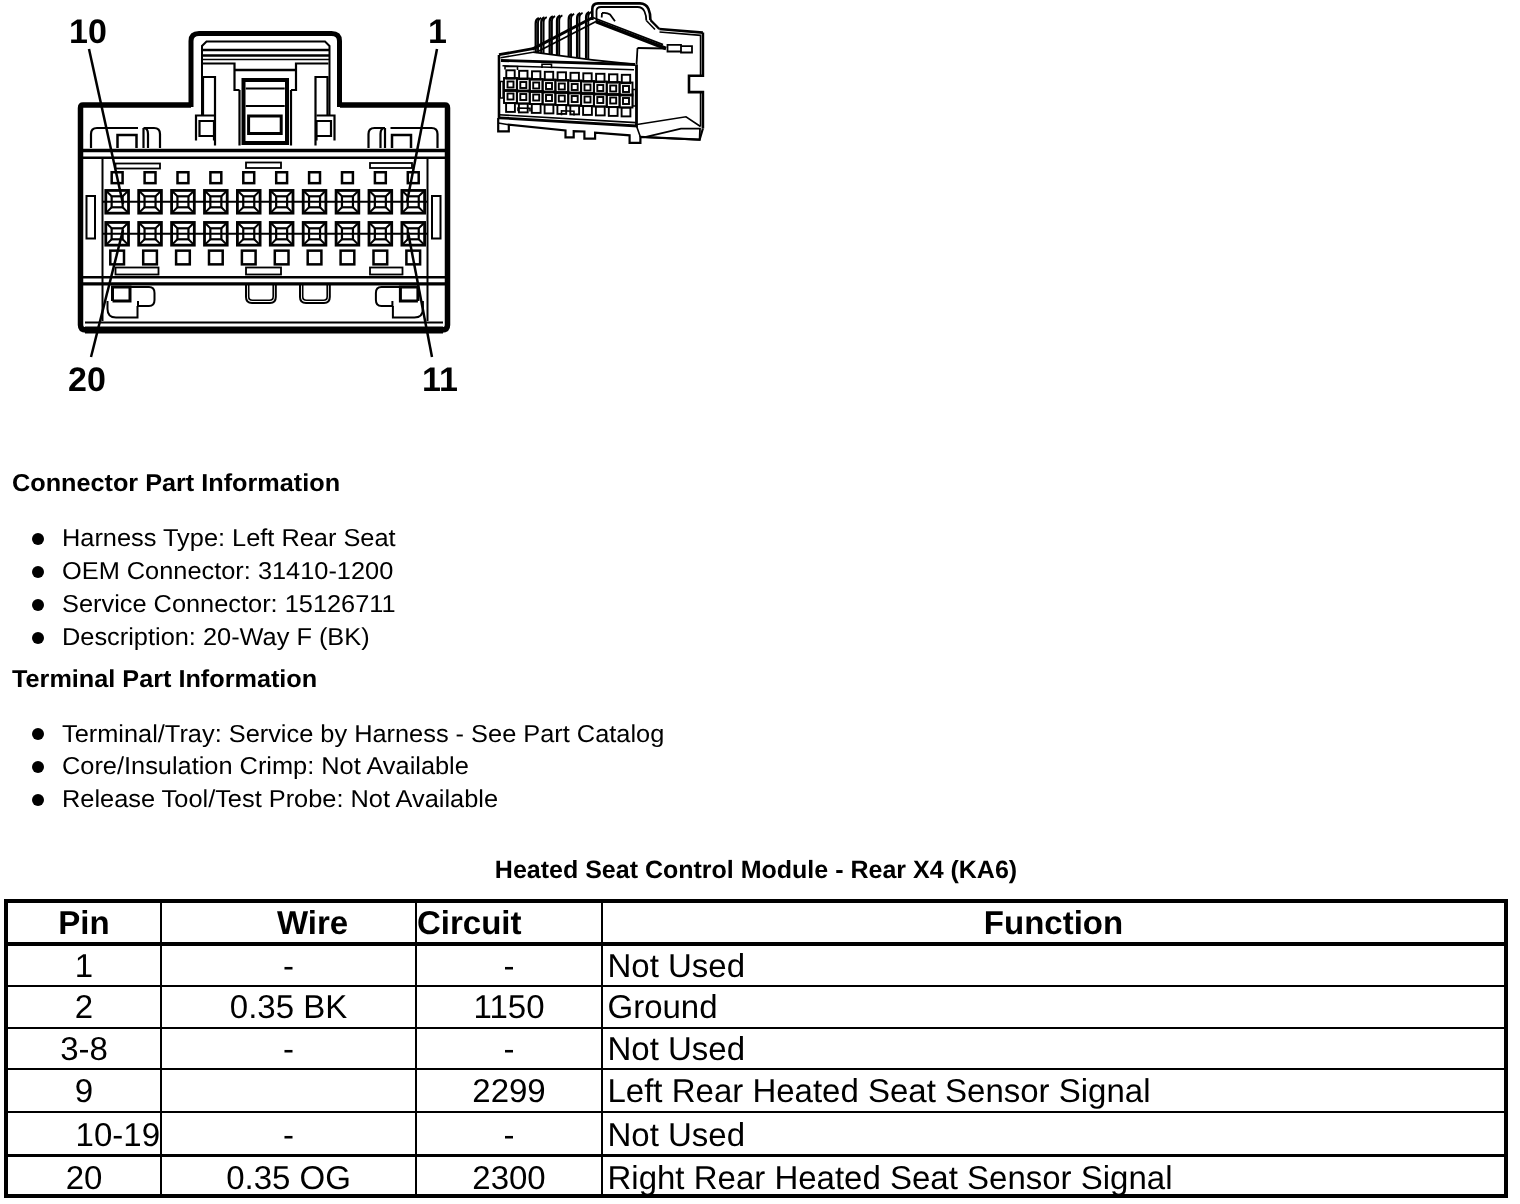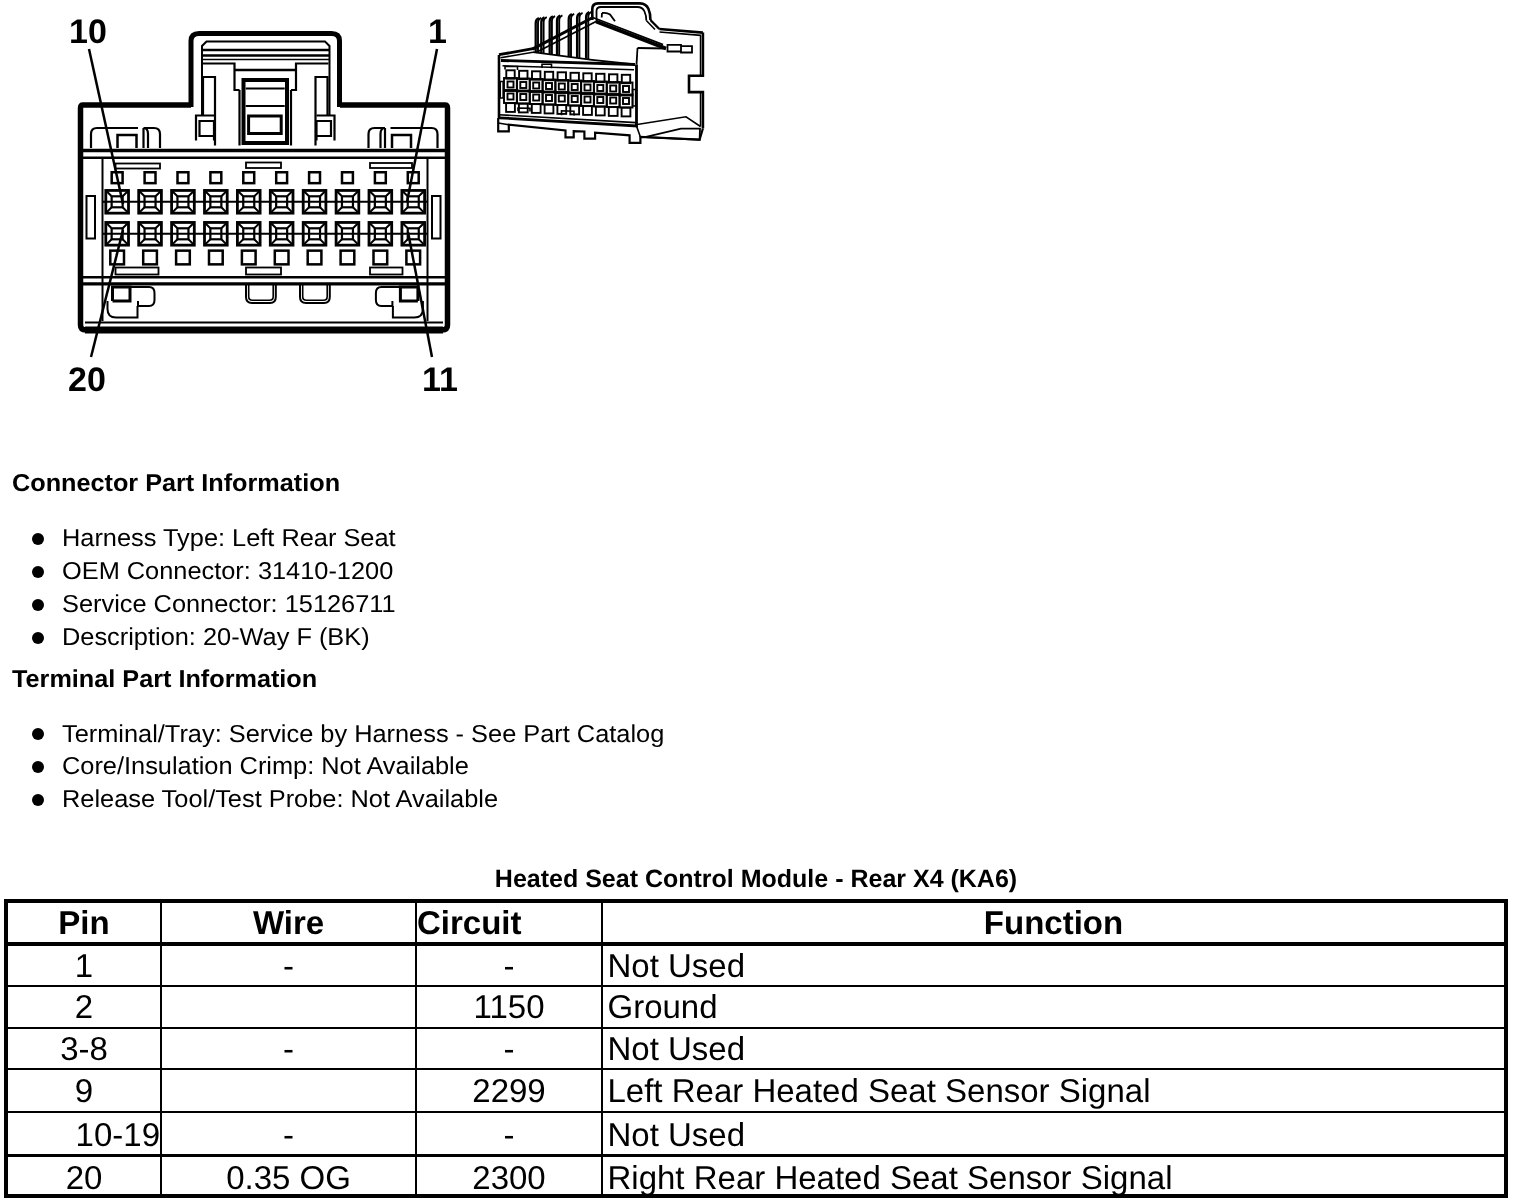--- a/index.html
+++ b/index.html
@@ -360,21 +360,21 @@
 
 <div class="abs h1" style="left:12px;top:667.5px;">Terminal Part Information</div>
 
 <div class="bullet" style="left:32px;top:728px;"></div>
 <div class="abs bl" style="left:62px;top:722.5px;">Terminal/Tray: Service by Harness - See Part Catalog</div>
 <div class="bullet" style="left:32px;top:761px;"></div>
 <div class="abs bl" style="left:62px;top:755px;">Core/Insulation Crimp: Not Available</div>
 <div class="bullet" style="left:32px;top:794px;"></div>
 <div class="abs bl" style="left:62px;top:788px;">Release Tool/Test Probe: Not Available</div>
 
-<div class="abs" style="left:4px;top:858px;width:1504px;text-align:center;font-weight:bold;font-size:25px;line-height:25px;margin-top:9px;">Heated Seat Control Module - Rear X4 (KA6)</div>
+<div class="abs" style="left:4px;top:858px;width:1504px;text-align:center;font-weight:bold;font-size:25px;line-height:25px;">Heated Seat Control Module - Rear X4 (KA6)</div>
 
 <div class="abs" style="left:4px;top:899px;width:1504px;height:299px;border:4px solid #000;box-sizing:border-box;"></div>
 
 <div class="tline" style="left:8px;top:942px;width:1496px;height:4px;"></div>
 
 <div class="tline" style="left:8px;top:985px;width:1496px;height:2px;"></div>
 
 <div class="tline" style="left:8px;top:1026.5px;width:1496px;height:2px;"></div>
 
 <div class="tline" style="left:8px;top:1067.5px;width:1496px;height:2px;"></div>
@@ -383,30 +383,31 @@
 
 <div class="tline" style="left:8px;top:1153.5px;width:1496px;height:3px;"></div>
 
 <div class="tline" style="left:160px;top:903px;width:2px;height:291px;"></div>
 
 <div class="tline" style="left:415px;top:903px;width:2px;height:291px;"></div>
 
 <div class="tline" style="left:601px;top:903px;width:2px;height:291px;"></div>
 
 <div class="tcell" style="left:8px;top:903px;width:152px;height:39px;line-height:39px;text-align:center;font-weight:bold;">Pin</div>
-<div class="tcell" style="left:162px;top:903px;width:253px;height:39px;line-height:39px;text-align:center;font-weight:bold;">Wire</div>
+<div class="tcell" style="left:162px;top:903px;width:253px;height:39px;line-height:39px;text-align:center;font-weight:bold;padding-left:24px;">Wire</div>
 <div class="tcell" style="left:417px;top:903px;width:184px;height:39px;line-height:39px;font-weight:bold;">Circuit</div>
 <div class="tcell" style="left:603px;top:903px;width:901px;height:39px;line-height:39px;text-align:center;font-weight:bold;">Function</div>
 
 <div class="tcell" style="left:8px;top:946px;width:152px;height:39px;line-height:39px;text-align:center;">1</div>
 <div class="tcell" style="left:162px;top:946px;width:253px;height:39px;line-height:39px;text-align:center;">-</div>
 <div class="tcell" style="left:417px;top:946px;width:184px;height:39px;line-height:39px;text-align:center;">-</div>
 <div class="tcell" style="left:607.5px;top:946px;height:39px;line-height:39px;">Not Used</div>
 
 <div class="tcell" style="left:8px;top:987px;width:152px;height:39px;line-height:39px;text-align:center;">2</div>
+<div class="tcell" style="left:162px;top:987px;width:253px;height:39px;line-height:39px;text-align:center;">0.35 BK</div>
 <div class="tcell" style="left:417px;top:987px;width:184px;height:39px;line-height:39px;text-align:center;">1150</div>
 <div class="tcell" style="left:607.5px;top:987px;height:39px;line-height:39px;">Ground</div>
 
 <div class="tcell" style="left:8px;top:1028.5px;width:152px;height:39px;line-height:39px;text-align:center;">3-8</div>
 <div class="tcell" style="left:162px;top:1028.5px;width:253px;height:39px;line-height:39px;text-align:center;">-</div>
 <div class="tcell" style="left:417px;top:1028.5px;width:184px;height:39px;line-height:39px;text-align:center;">-</div>
 <div class="tcell" style="left:607.5px;top:1028.5px;height:39px;line-height:39px;">Not Used</div>
 
 <div class="tcell" style="left:8px;top:1069.5px;width:152px;height:41px;line-height:41px;text-align:center;">9</div>
 <div class="tcell" style="left:417px;top:1069.5px;width:184px;height:41px;line-height:41px;text-align:center;">2299</div>

